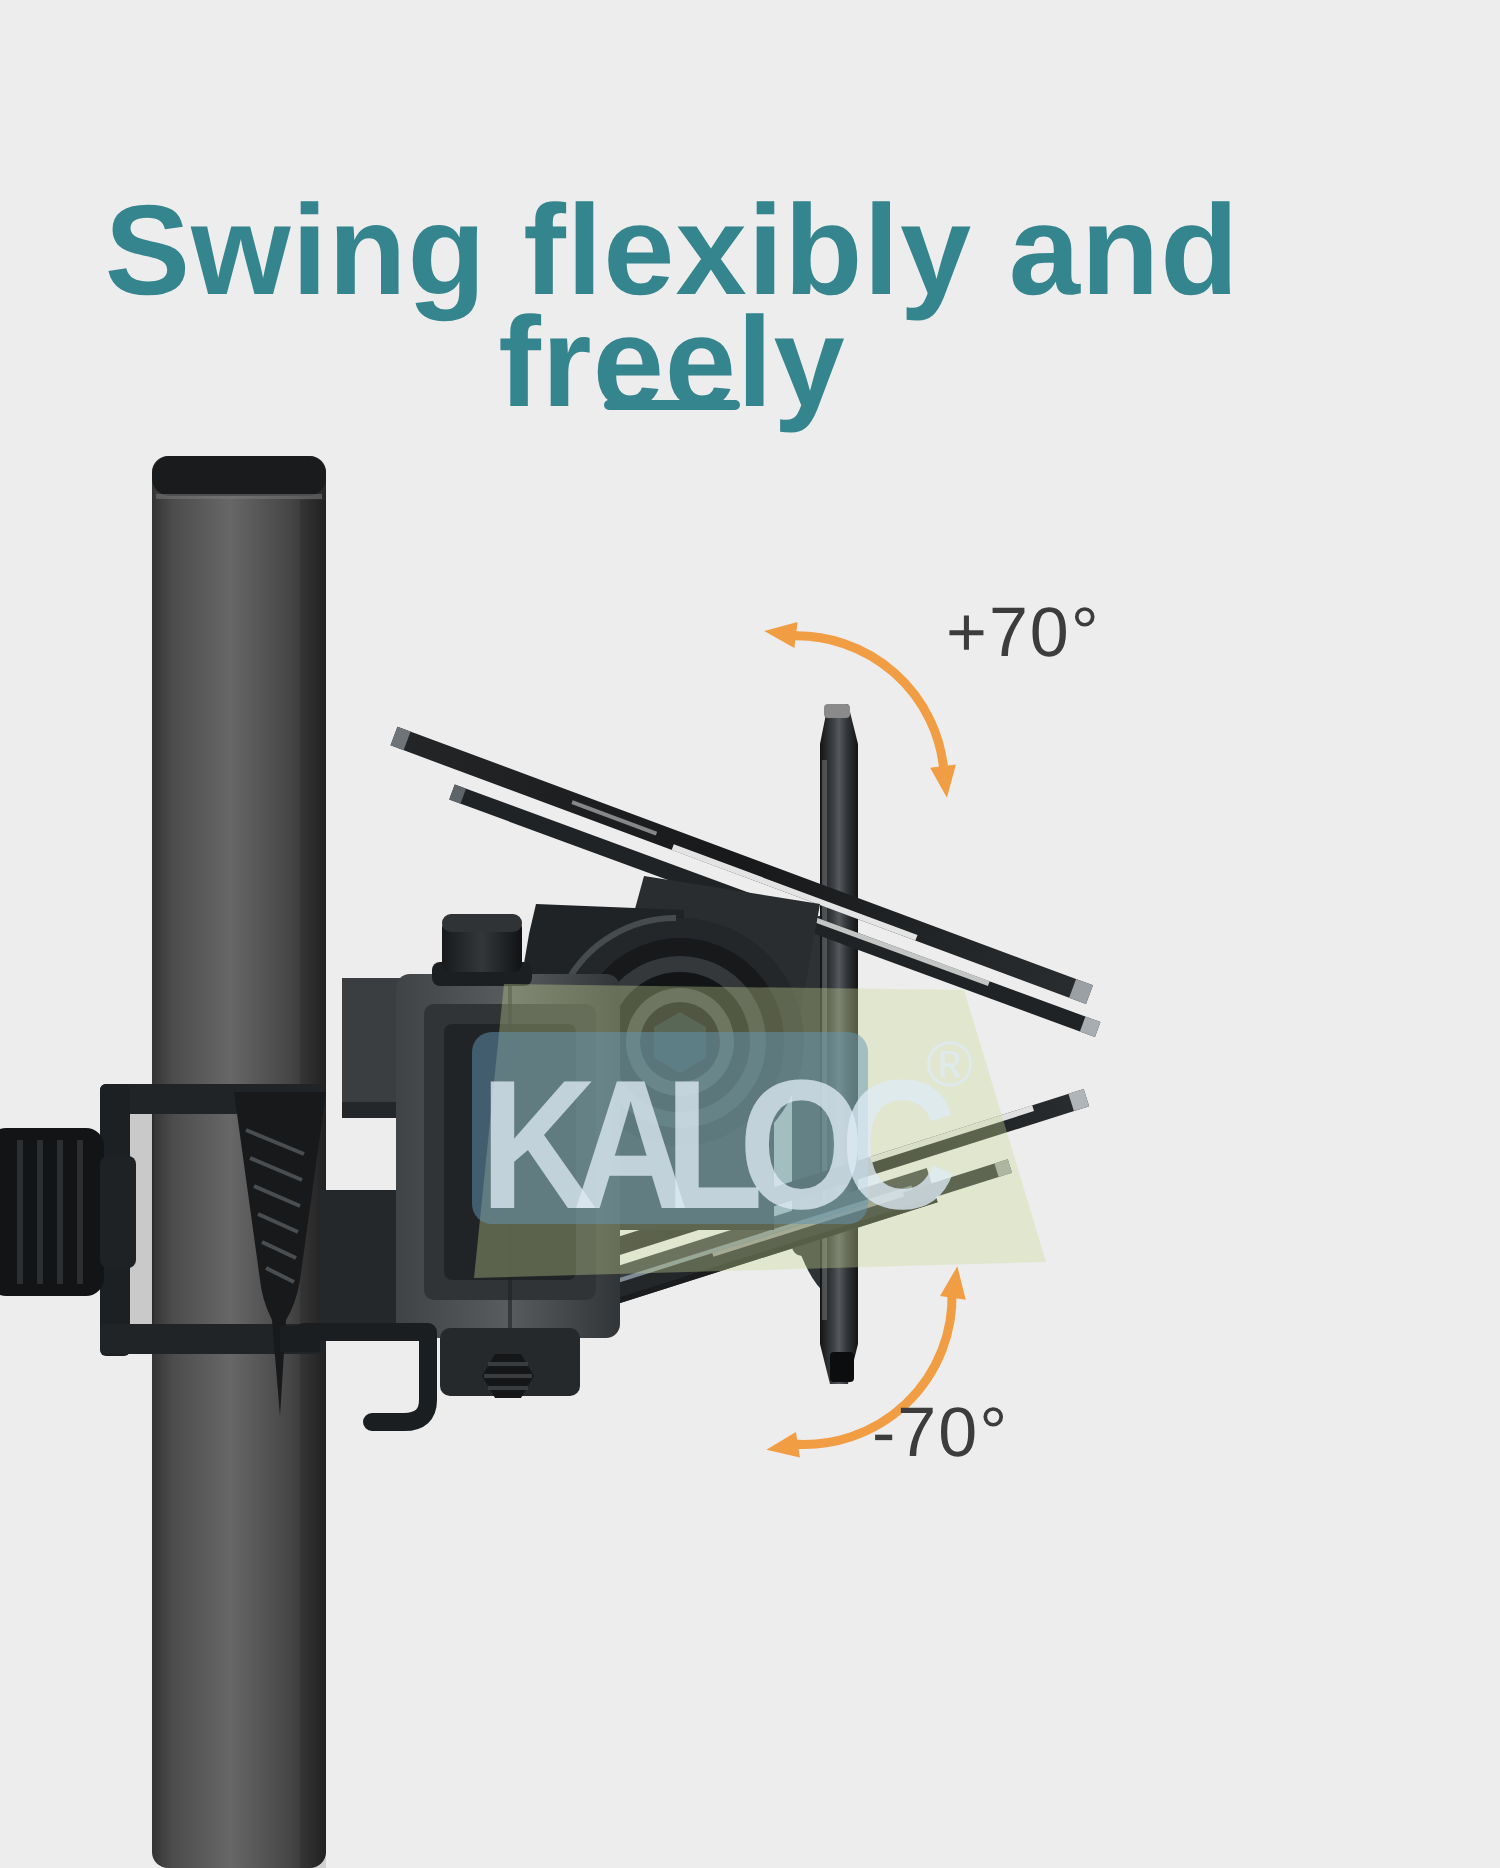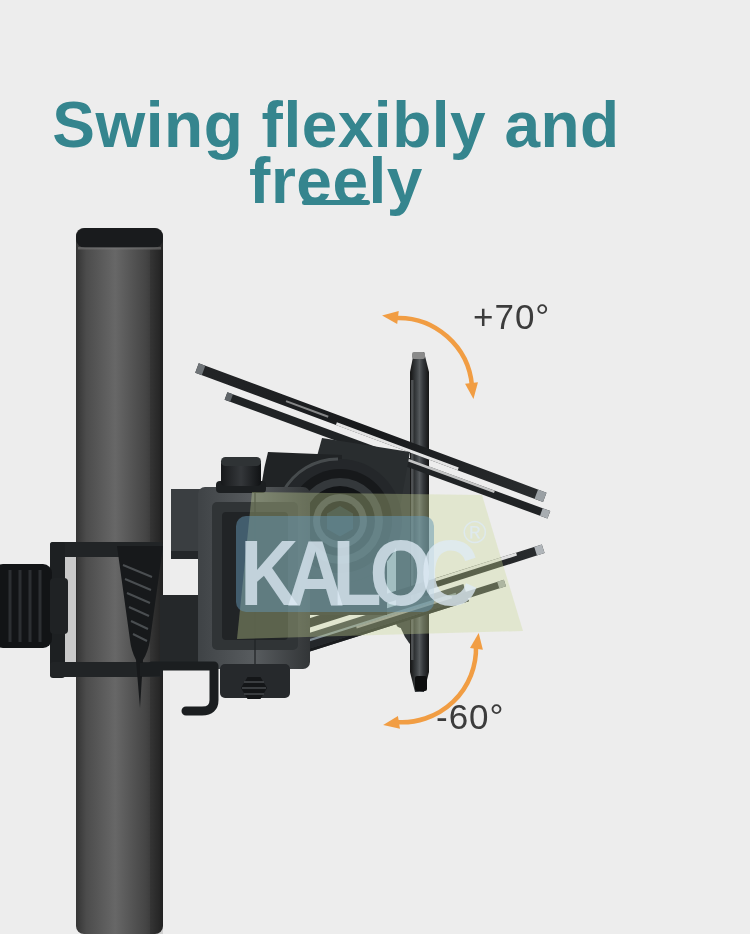--- a/index.html
+++ b/index.html
@@ -228,15 +228,15 @@
       <path d="M 476 646 A 74 74 0 0 1 396 722" stroke-width="4.5" fill="none" stroke-linecap="round"></path>
       <polygon points="12,0 -4,-6.5 -4,6.5" transform="translate(477,645) rotate(-82)" stroke="none"></polygon>
       <polygon points="12,0 -4,-6.5 -4,6.5" transform="translate(395,723) rotate(171)" stroke="none"></polygon>
     </g>
   </svg>
 
   <h1 class="page-title">Swing flexibly and freely</h1>
   <div class="title-divider"></div>
 
   <div class="angle-label up">+70°</div>
-  <div class="angle-label down">-60°</div>
+  <div class="angle-label down">-70°</div>
 
 </div>
 
 </body></html>

